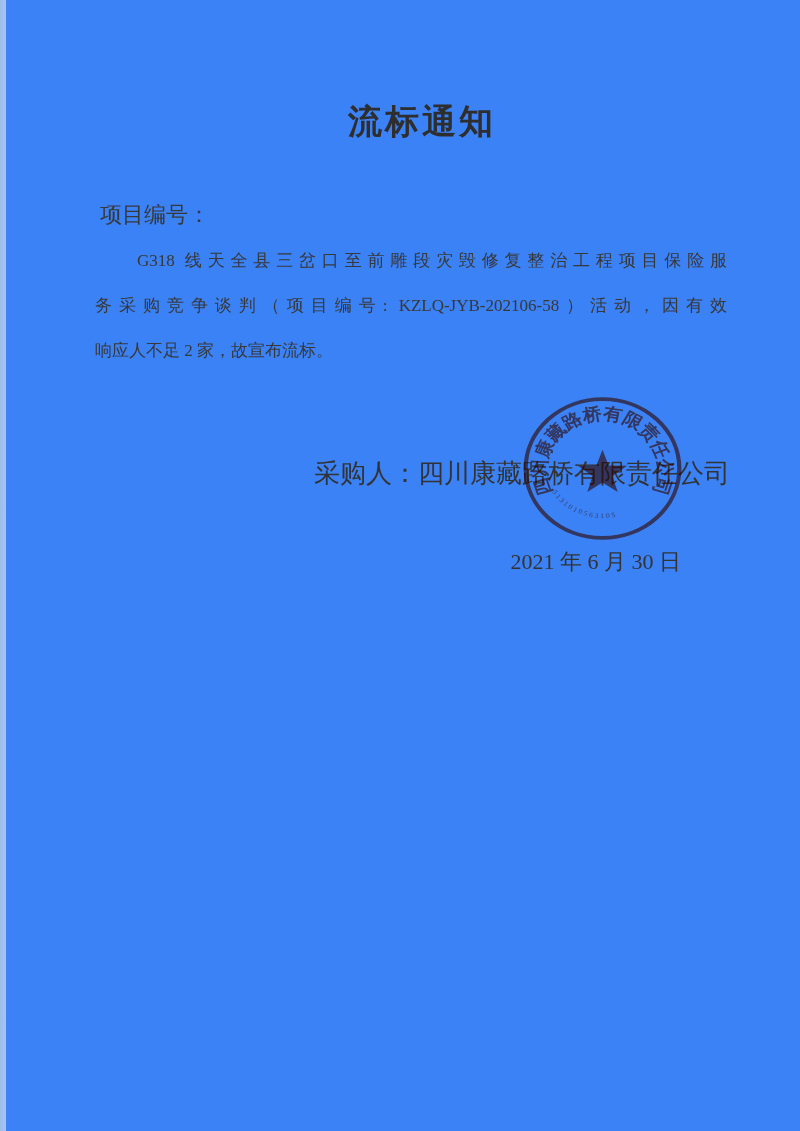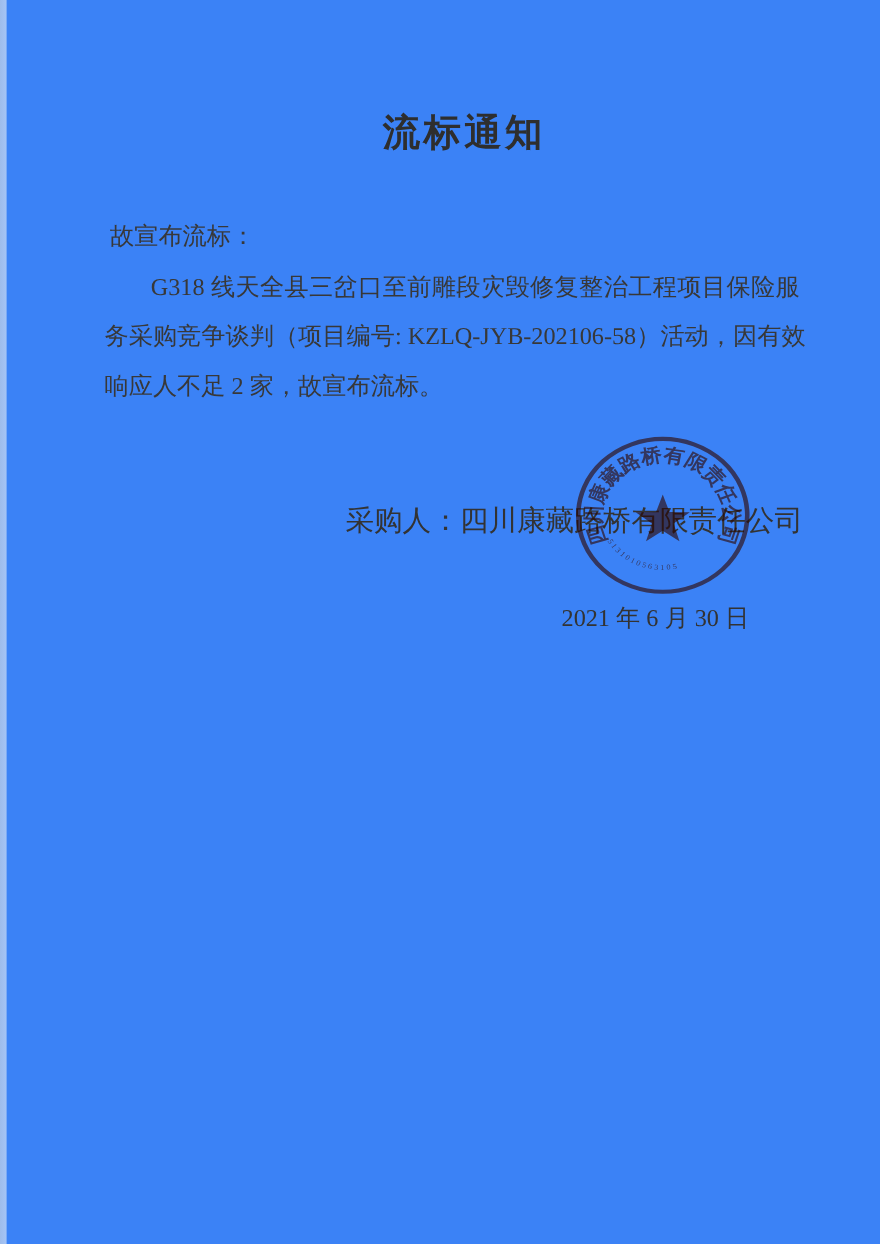--- a/index.html
+++ b/index.html
@@ -33,21 +33,21 @@
   }
   .salutation {
     margin: 46px 0 0 100px;
     font-size: 22px;
     line-height: 46px;
     color: #383838;
   }
   .body-paragraph {
     margin-left: 95px;
     width: 632px;
-    font-size: 22px;
+    font-size: 17px;
     line-height: 45px;
     color: #383838;
   }
   .para-line {
     text-align: justify;
     text-align-last: justify;
     white-space: nowrap;
   }
   .para-line.first { text-indent: 42px; }
   .para-line.last {
@@ -93,21 +93,21 @@
 </style>
 </head>
 <body>
 
 <div class="page">
 
   <div class="scan-edge"></div>
 
   <h1 class="doc-title">流标通知</h1>
 
-  <div class="salutation">故宣布流标：</div>
+  <div class="salutation">项目编号：</div>
 
   <div class="body-paragraph">
     <div class="para-line first">G318 线天全县三岔口至前雕段灾毁修复整治工程项目保险服</div>
     <div class="para-line">务采购竞争谈判（项目编号: KZLQ-JYB-202106-58）活动，因有效</div>
     <div class="para-line last">响应人不足 2 家，故宣布流标。</div>
   </div>
 
   <div class="signature-line">采购人：四川康藏路桥有限责任公司</div>
 
   <div class="date-line">2021 年 6 月 30 日</div>

